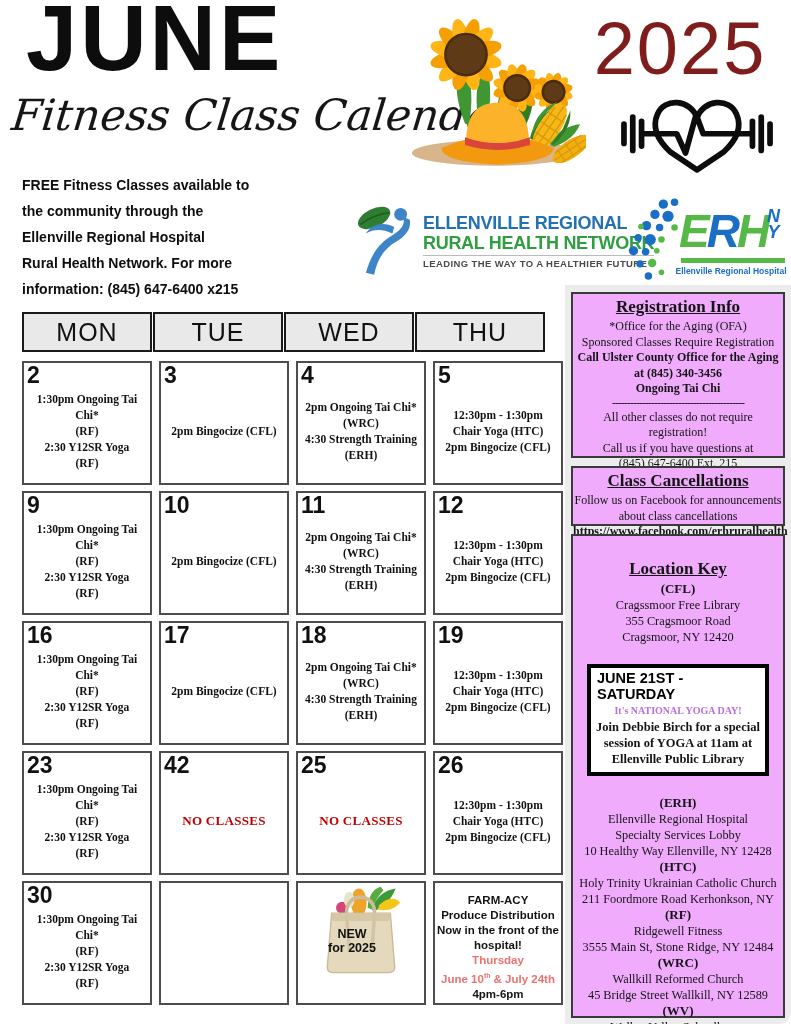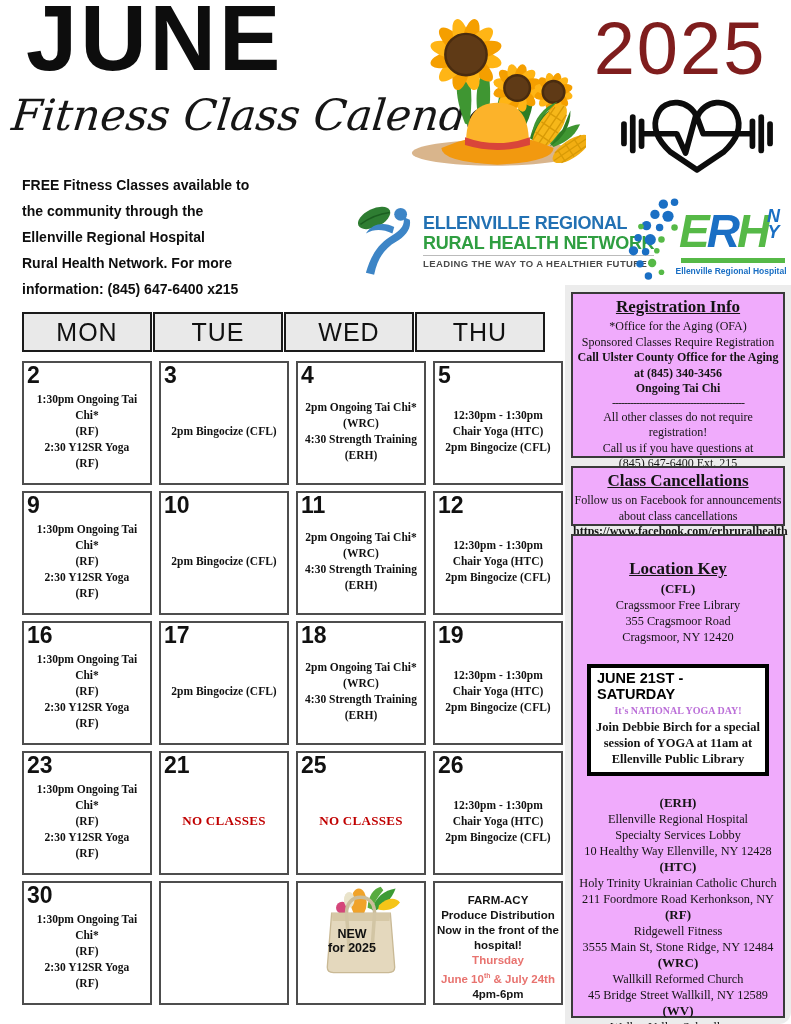--- a/index.html
+++ b/index.html
@@ -355,21 +355,21 @@
         <div class="cell">
           <div class="date-num">23</div>
           <div class="cell-body">
             <div class="ev">1:30pm Ongoing Tai Chi*</div>
             <div class="ev">(RF)</div>
             <div class="ev">2:30 Y12SR Yoga</div>
             <div class="ev">(RF)</div>
           </div>
         </div>
         <div class="cell">
-          <div class="date-num">21</div>
+          <div class="date-num">42</div>
           <div class="cell-body">
             <div class="no-classes">NO CLASSES</div>
           </div>
         </div>
         <div class="cell">
           <div class="date-num">25</div>
           <div class="cell-body">
             <div class="no-classes">NO CLASSES</div>
           </div>
         </div>

